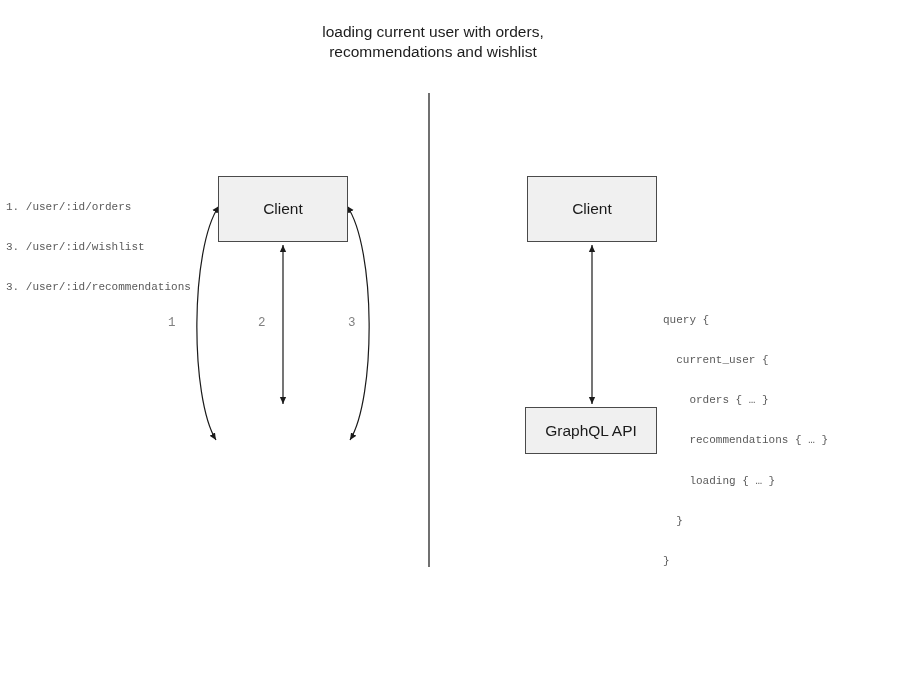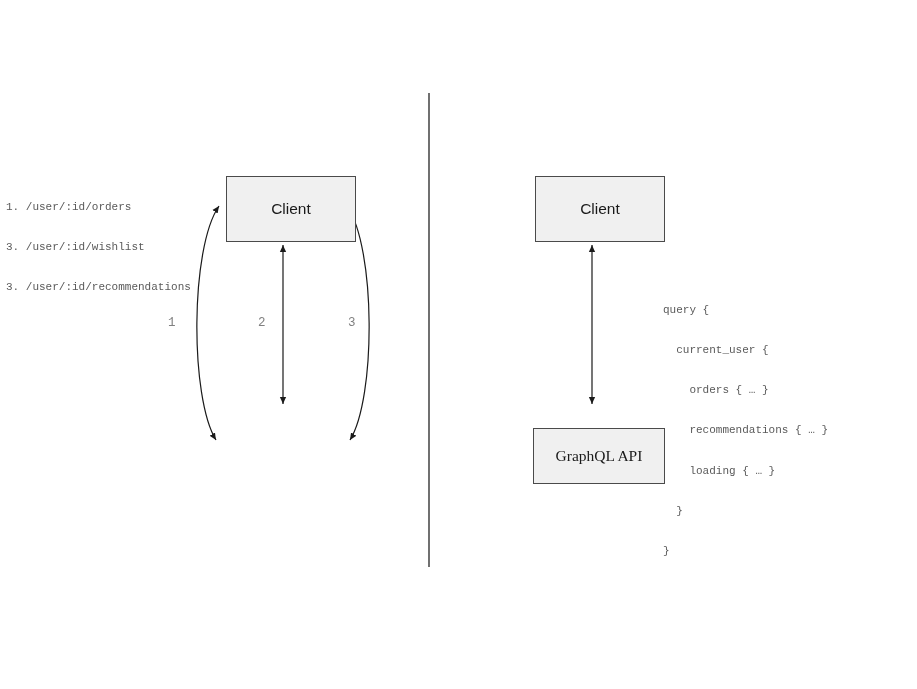--- a/index.html
+++ b/index.html
@@ -30,58 +30,59 @@
   .node-box {
     position: absolute;
     background: #f0f0f0;
     border: 1.5px solid #4a4a4a;
     display: flex;
     align-items: center;
     justify-content: center;
     font-size: 15.5px;
     color: #1a1a1a;
     box-sizing: border-box;
-    margin-left: 8px;
   }
   .box-client-left   { left: 218px; top: 176px; width: 130px; height: 66px; }
   .box-rest-api      { left: 217px; top: 407px; width: 131px; height: 65px; }
   .box-client-right  { left: 527px; top: 176px; width: 130px; height: 66px; }
-  .box-graphql-api   { left: 525px; top: 428px; width: 132px; height: 56px; font-family: Liberation Serif, serif; }
+  .box-graphql-api   { left: 525px; top: 407px; width: 132px; height: 47px; }
   .mono {
     font-family: Liberation Mono, monospace;
     color: #5a5a5a;
     font-size: 11px;
     line-height: 13.4px;
     white-space: pre;
   }
   .endpoints-list {
     position: absolute;
     left: 6px;
     top: 174px;
   }
   .query-code {
     position: absolute;
     left: 663px;
-    top: 277px;
+    top: 287px;
   }
   .arrow-label {
     position: absolute;
     font-family: "Liberation Mono", "DejaVu Sans Mono", monospace;
     font-size: 12.5px;
     color: #808080;
   }
   .arrow-label-1 { left: 168px; top: 316px; }
   .arrow-label-2 { left: 258px; top: 316px; }
   .arrow-label-3 { left: 348px; top: 316px; }
 </style>
 </head>
 <body>
 
 <div class="canvas">
 
+  <div class="title">loading current user with orders,
+recommendations and wishlist</div>
 
   <svg class="diagram-svg" viewBox="0 0 917 689" xmlns="http://www.w3.org/2000/svg">
     <defs>
       <marker id="ah" viewBox="0 0 10 10" refX="9" refY="5" markerWidth="6.5" markerHeight="6.5" orient="auto-start-reverse">
         <path d="M0,1 L9,5 L0,9 z" fill="#1a1a1a"></path>
       </marker>
     </defs>
 
     <line x1="429" y1="93" x2="429" y2="567" stroke="#4d4d4d" stroke-width="1.6"></line>
 

